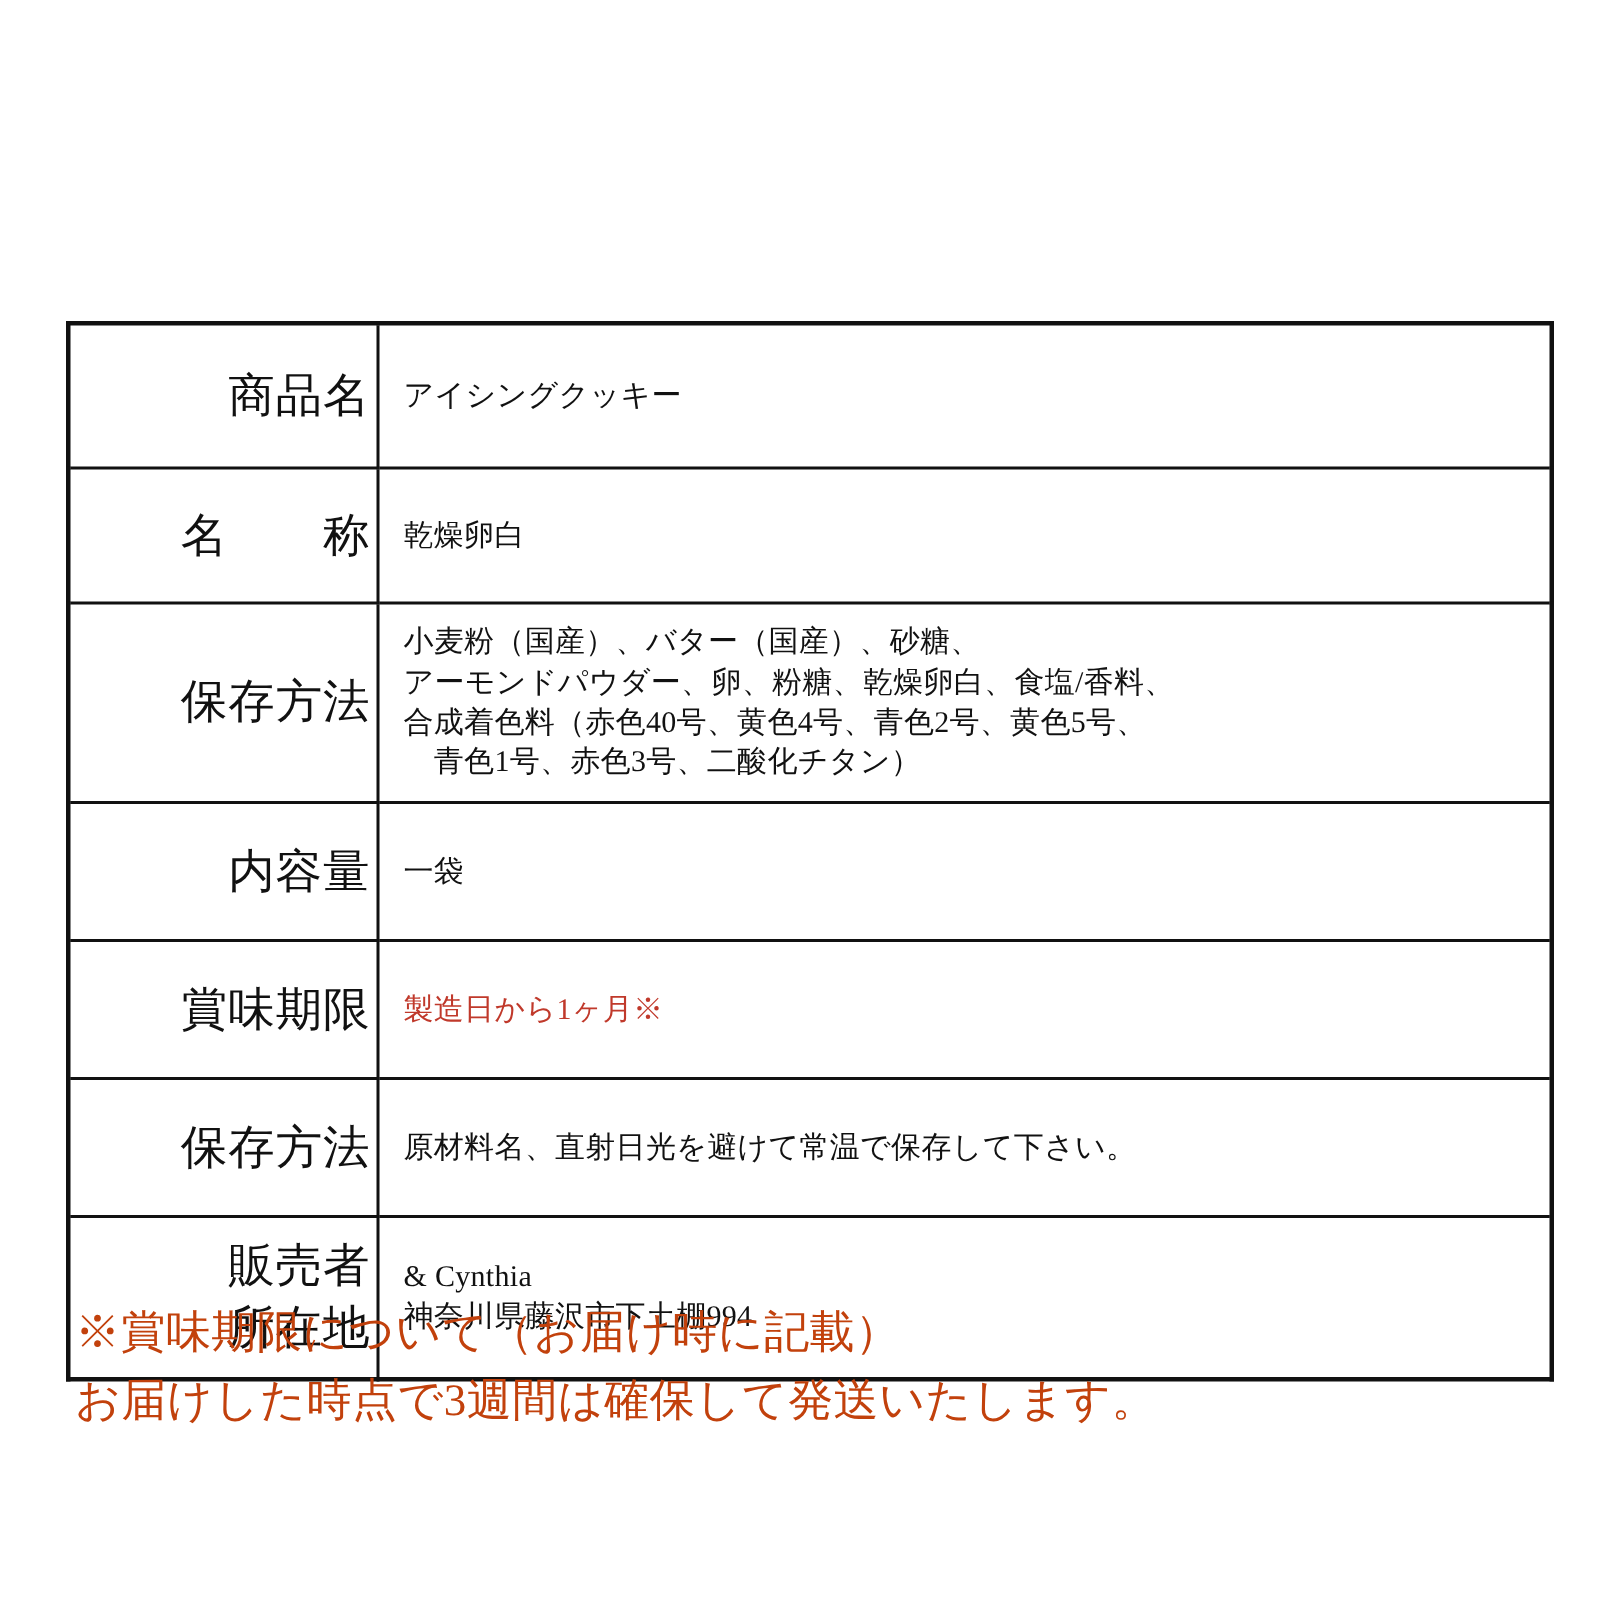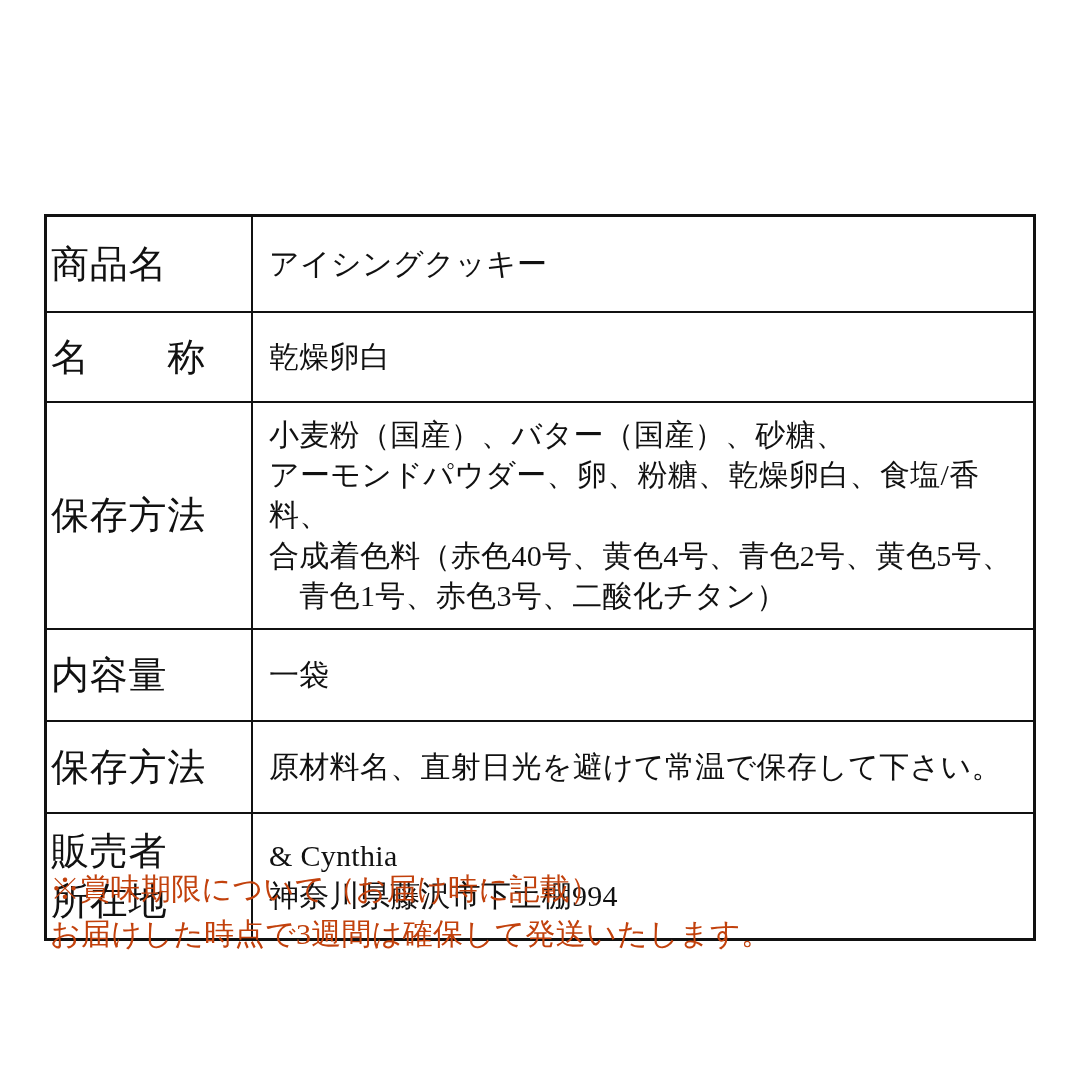--- a/index.html
+++ b/index.html
@@ -33,31 +33,31 @@
   }
 
   .spec-table td {
     border: 2px solid #111111;
     padding: 0;
     vertical-align: middle;
   }
 
   .spec-table td.label {
     width: 196px;
-    text-align: left;
-    font-size: 38px;
+    text-align: right;
+    font-size: 31px;
     line-height: 1.32;
     letter-spacing: 0.02em;
     padding: 12px 4px;
     white-space: pre-line;
   }
 
   .spec-table td.value {
     padding: 12px 14px 12px 16px;
-    font-size: 30px;
+    font-size: 20px;
     line-height: 1.34;
     letter-spacing: 0.01em;
     white-space: pre-line;
   }
 
   .value.kana {
     letter-spacing: 0.06em;
   }
 
   .row-product .label,
@@ -129,20 +129,24 @@
         <td class="label">保存方法</td>
         <td class="value">小麦粉（国産）、バター（国産）、砂糖、
 アーモンドパウダー、卵、粉糖、乾燥卵白、食塩/香料、
 合成着色料（赤色40号、黄色4号、青色2号、黄色5号、
 　青色1号、赤色3号、二酸化チタン）</td>
       </tr>
       <tr class="row-volume">
         <td class="label">内容量</td>
         <td class="value">一袋</td>
       </tr>
+      <tr class="row-expiry">
+        <td class="label">賞味期限</td>
+        <td class="value">製造日から1ヶ月※</td>
+      </tr>
       <tr class="row-storage">
         <td class="label">保存方法</td>
         <td class="value">原材料名、直射日光を避けて常温で保存して下さい。</td>
       </tr>
       <tr class="row-seller">
         <td class="label">販売者
 所在地</td>
         <td class="value latin">&amp; Cynthia
 神奈川県藤沢市下土棚994</td>
       </tr>

